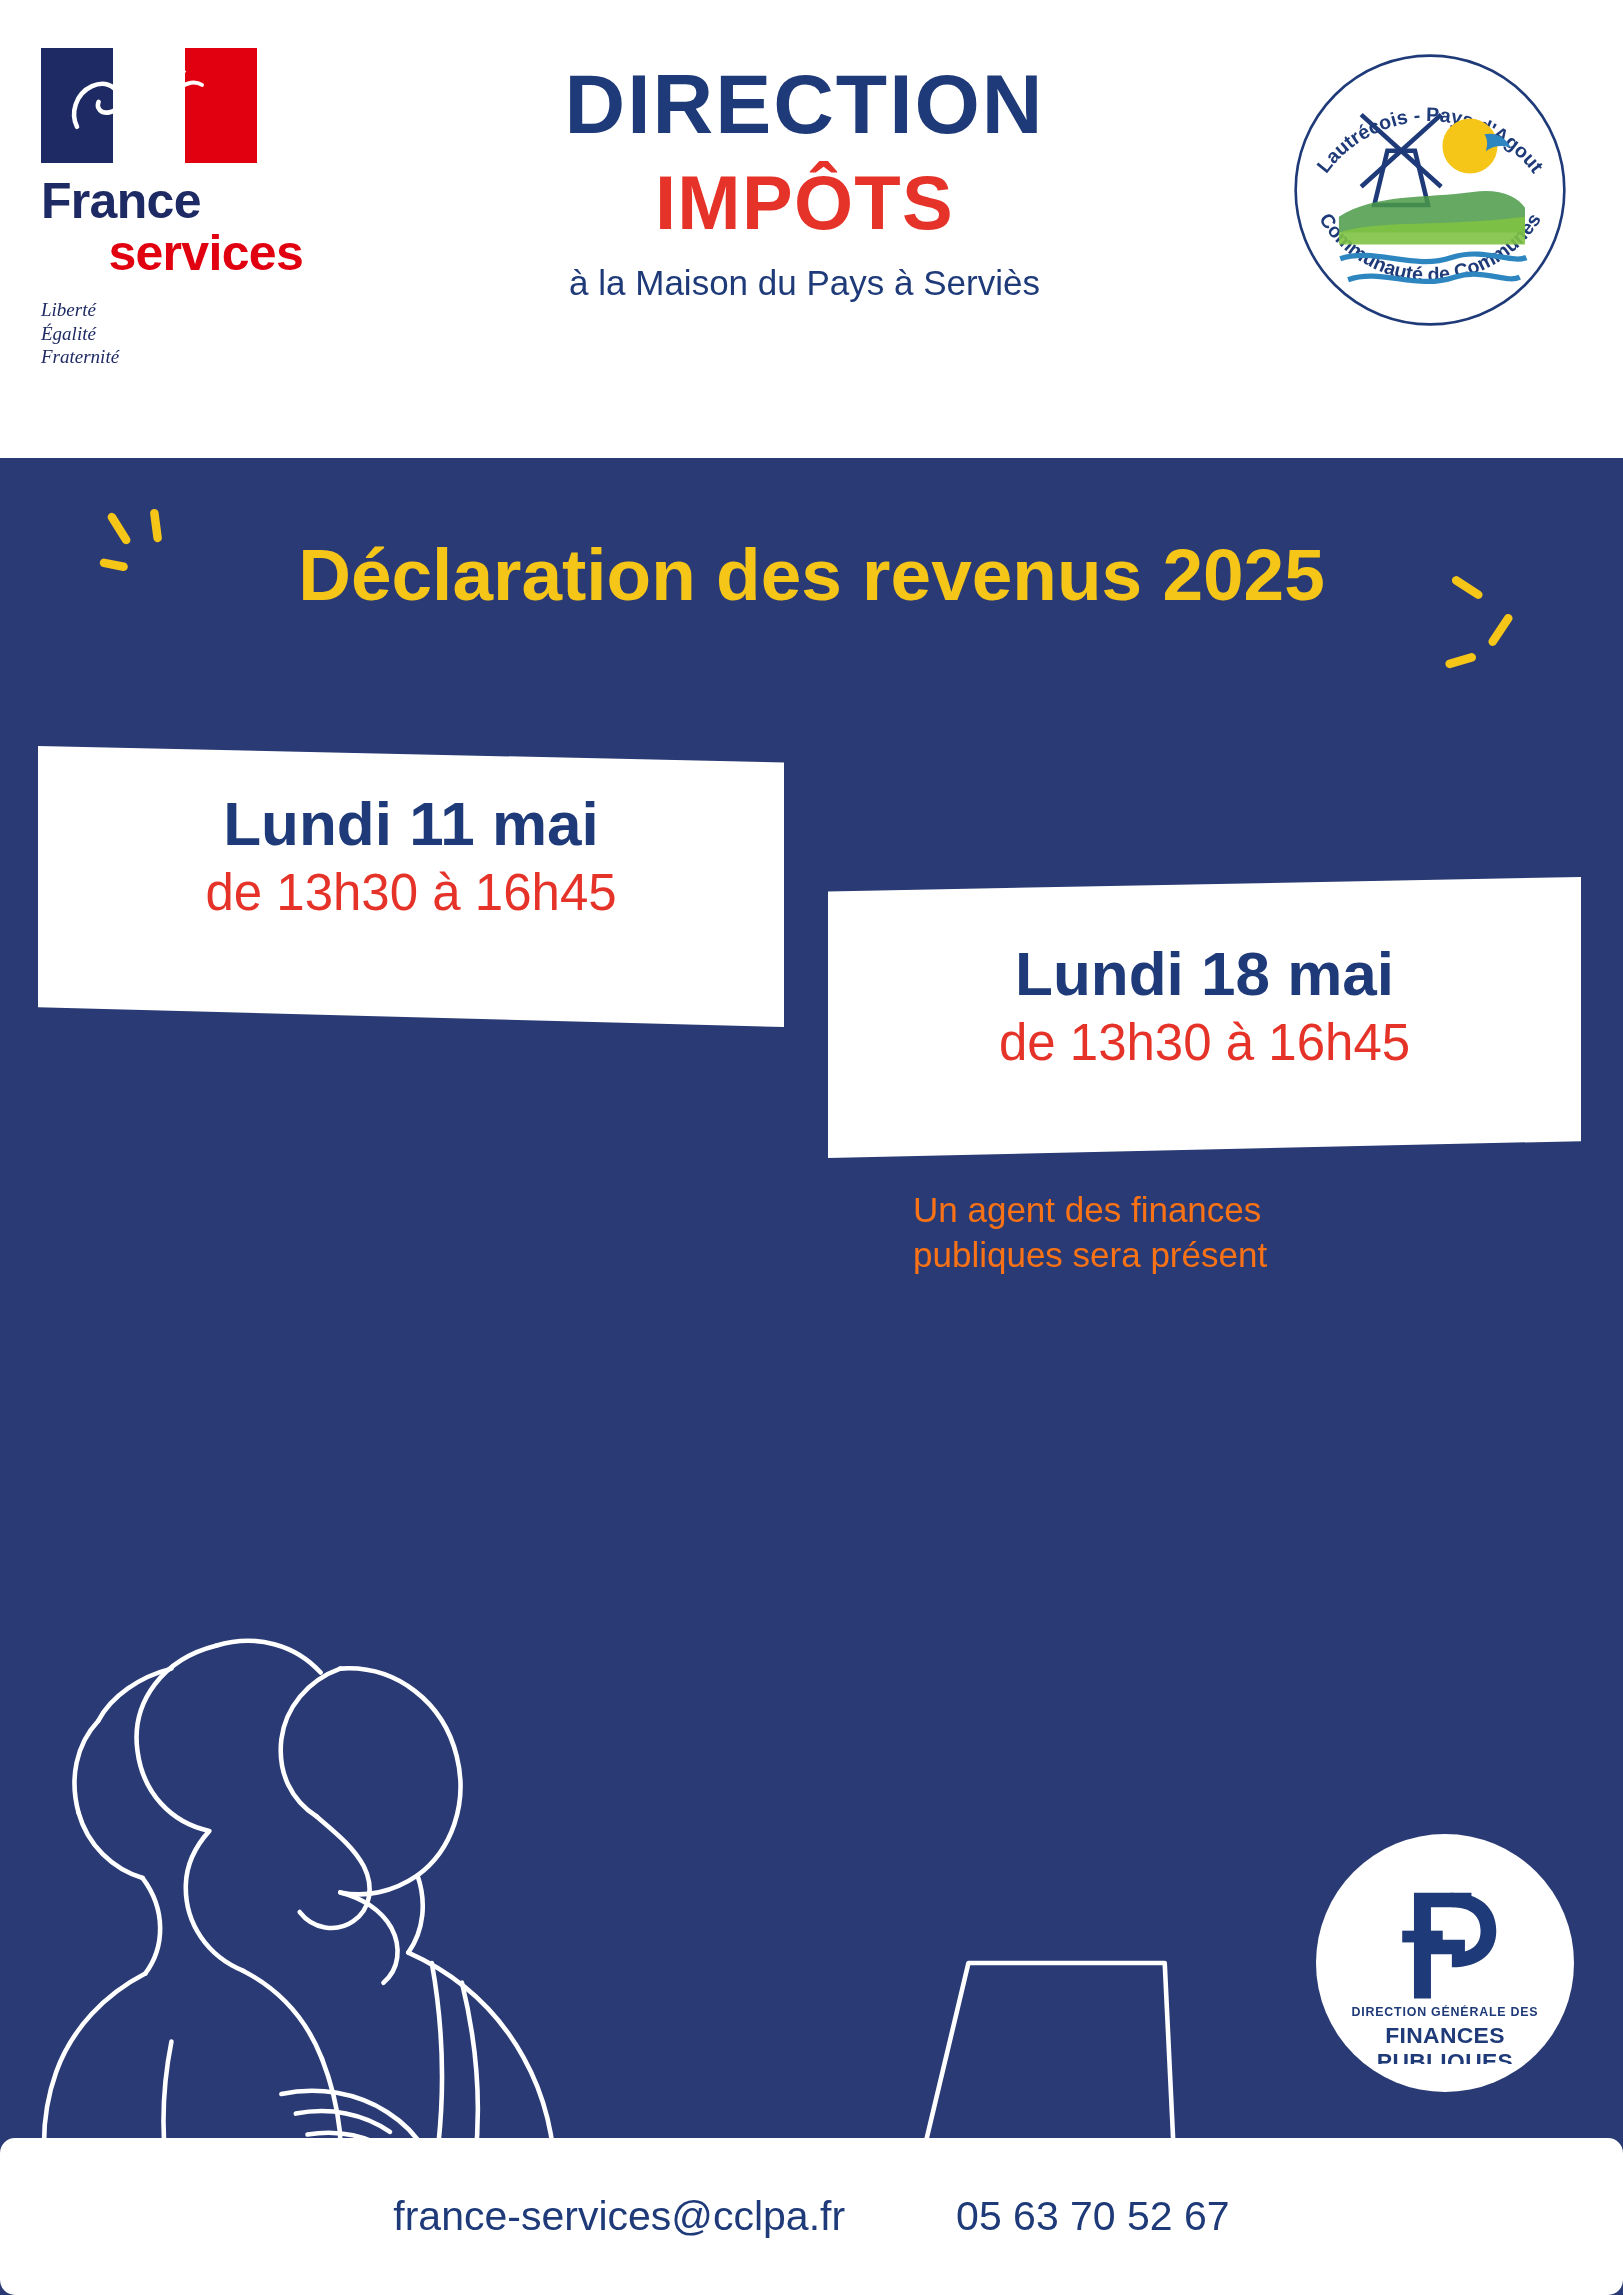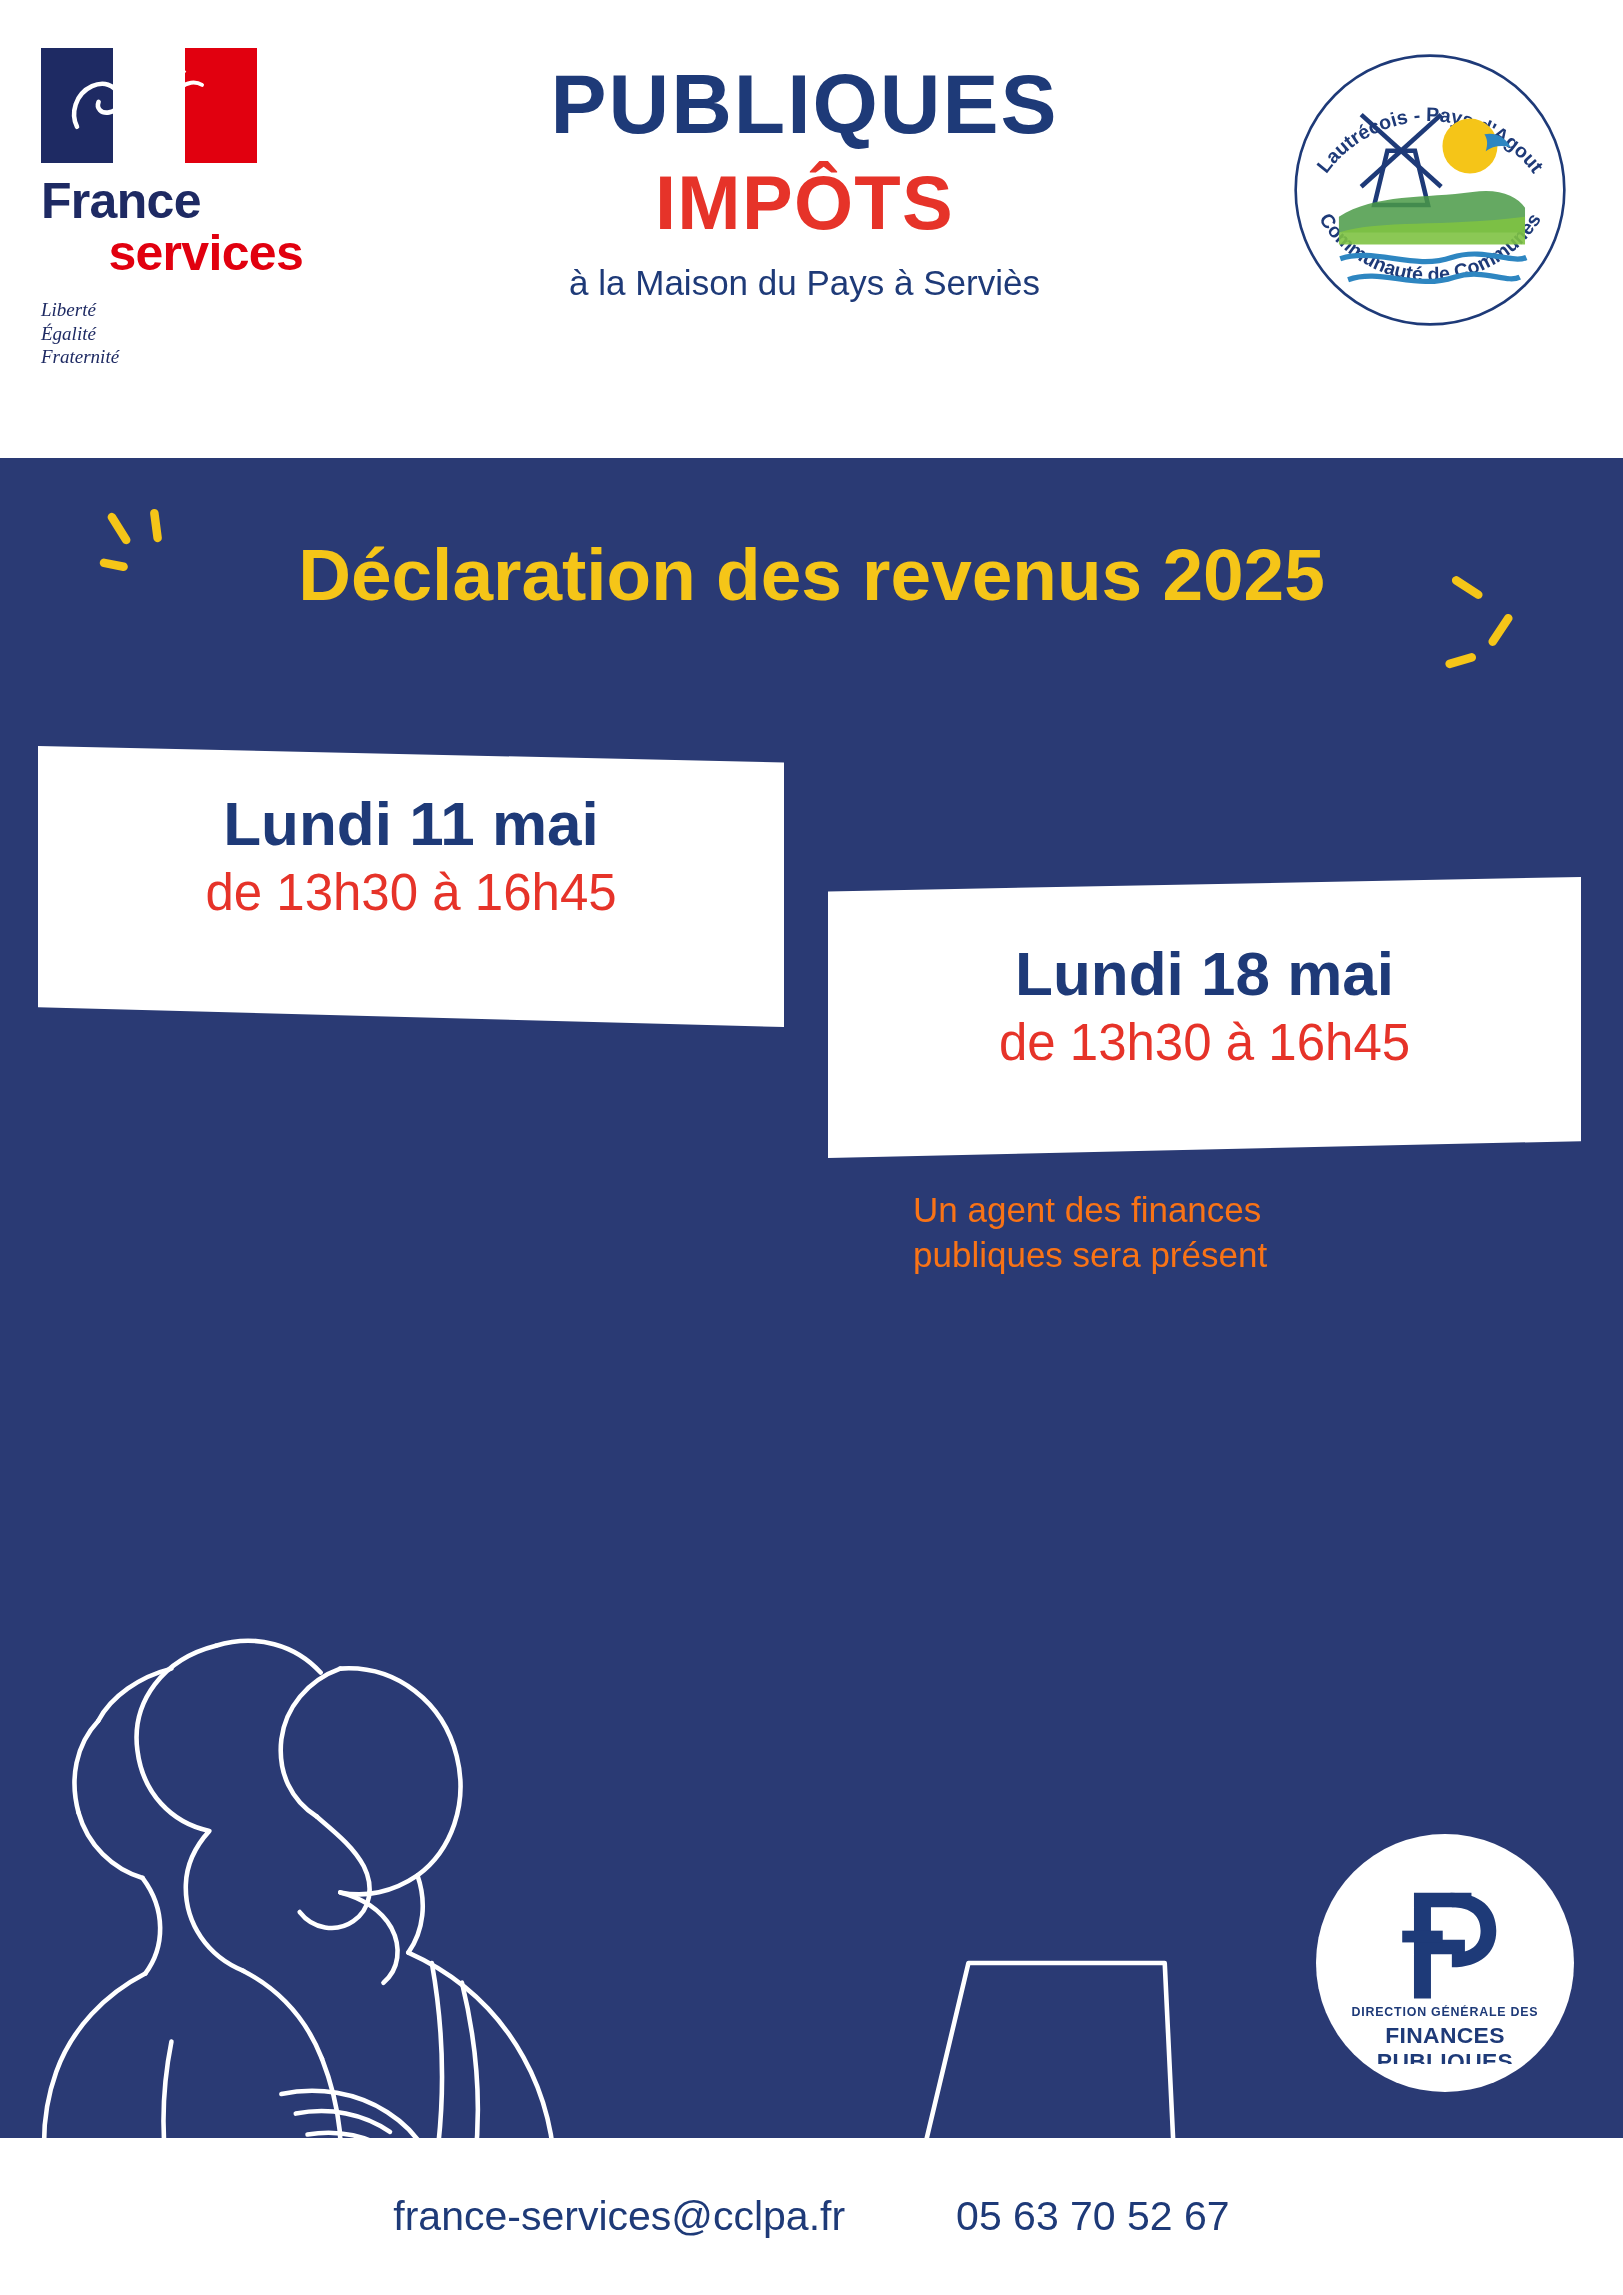--- a/index.html
+++ b/index.html
@@ -256,20 +256,21 @@
   .footer {
     position: absolute;
     left: 0; bottom: 0;
     width: 1623px;
     height: 157px;
     background: #ffffff;
     display: flex;
     align-items: center;
     justify-content: center;
     gap: 111px;
+    border-radius: 15px;
   }
   .f-mail, .f-tel {
     font-size: 41px;
     color: #1e3a78;
   }
 </style>
 </head>
 <body>
 
 <div class="header">
@@ -290,21 +291,21 @@
     <div class="fs-word-france">France</div>
     <div class="fs-word-services">services</div>
     <div class="fs-devise">
       <div>Liberté</div>
       <div>Égalité</div>
       <div>Fraternité</div>
     </div>
   </div>
 
   <div class="head-title">
-    <div class="t-permanence">PUBLIQUES</div>
+    <div class="t-permanence">DIRECTION</div>
     <div class="t-impots">IMPÔTS</div>
     <div class="t-lieu">à la Maison du Pays à Serviès</div>
   </div>
 
   <svg class="cc-logo" viewBox="0 0 470 470">
     <defs>
       <path id="ringTop" d="M 55 250 A 195 195 0 0 1 415 250"></path>
       <path id="ringBot" d="M 50 250 A 200 200 0 0 0 420 250"></path>
     </defs>
     <circle cx="235" cy="235" r="205" fill="none" stroke="#1e3a78" stroke-width="4"></circle>

